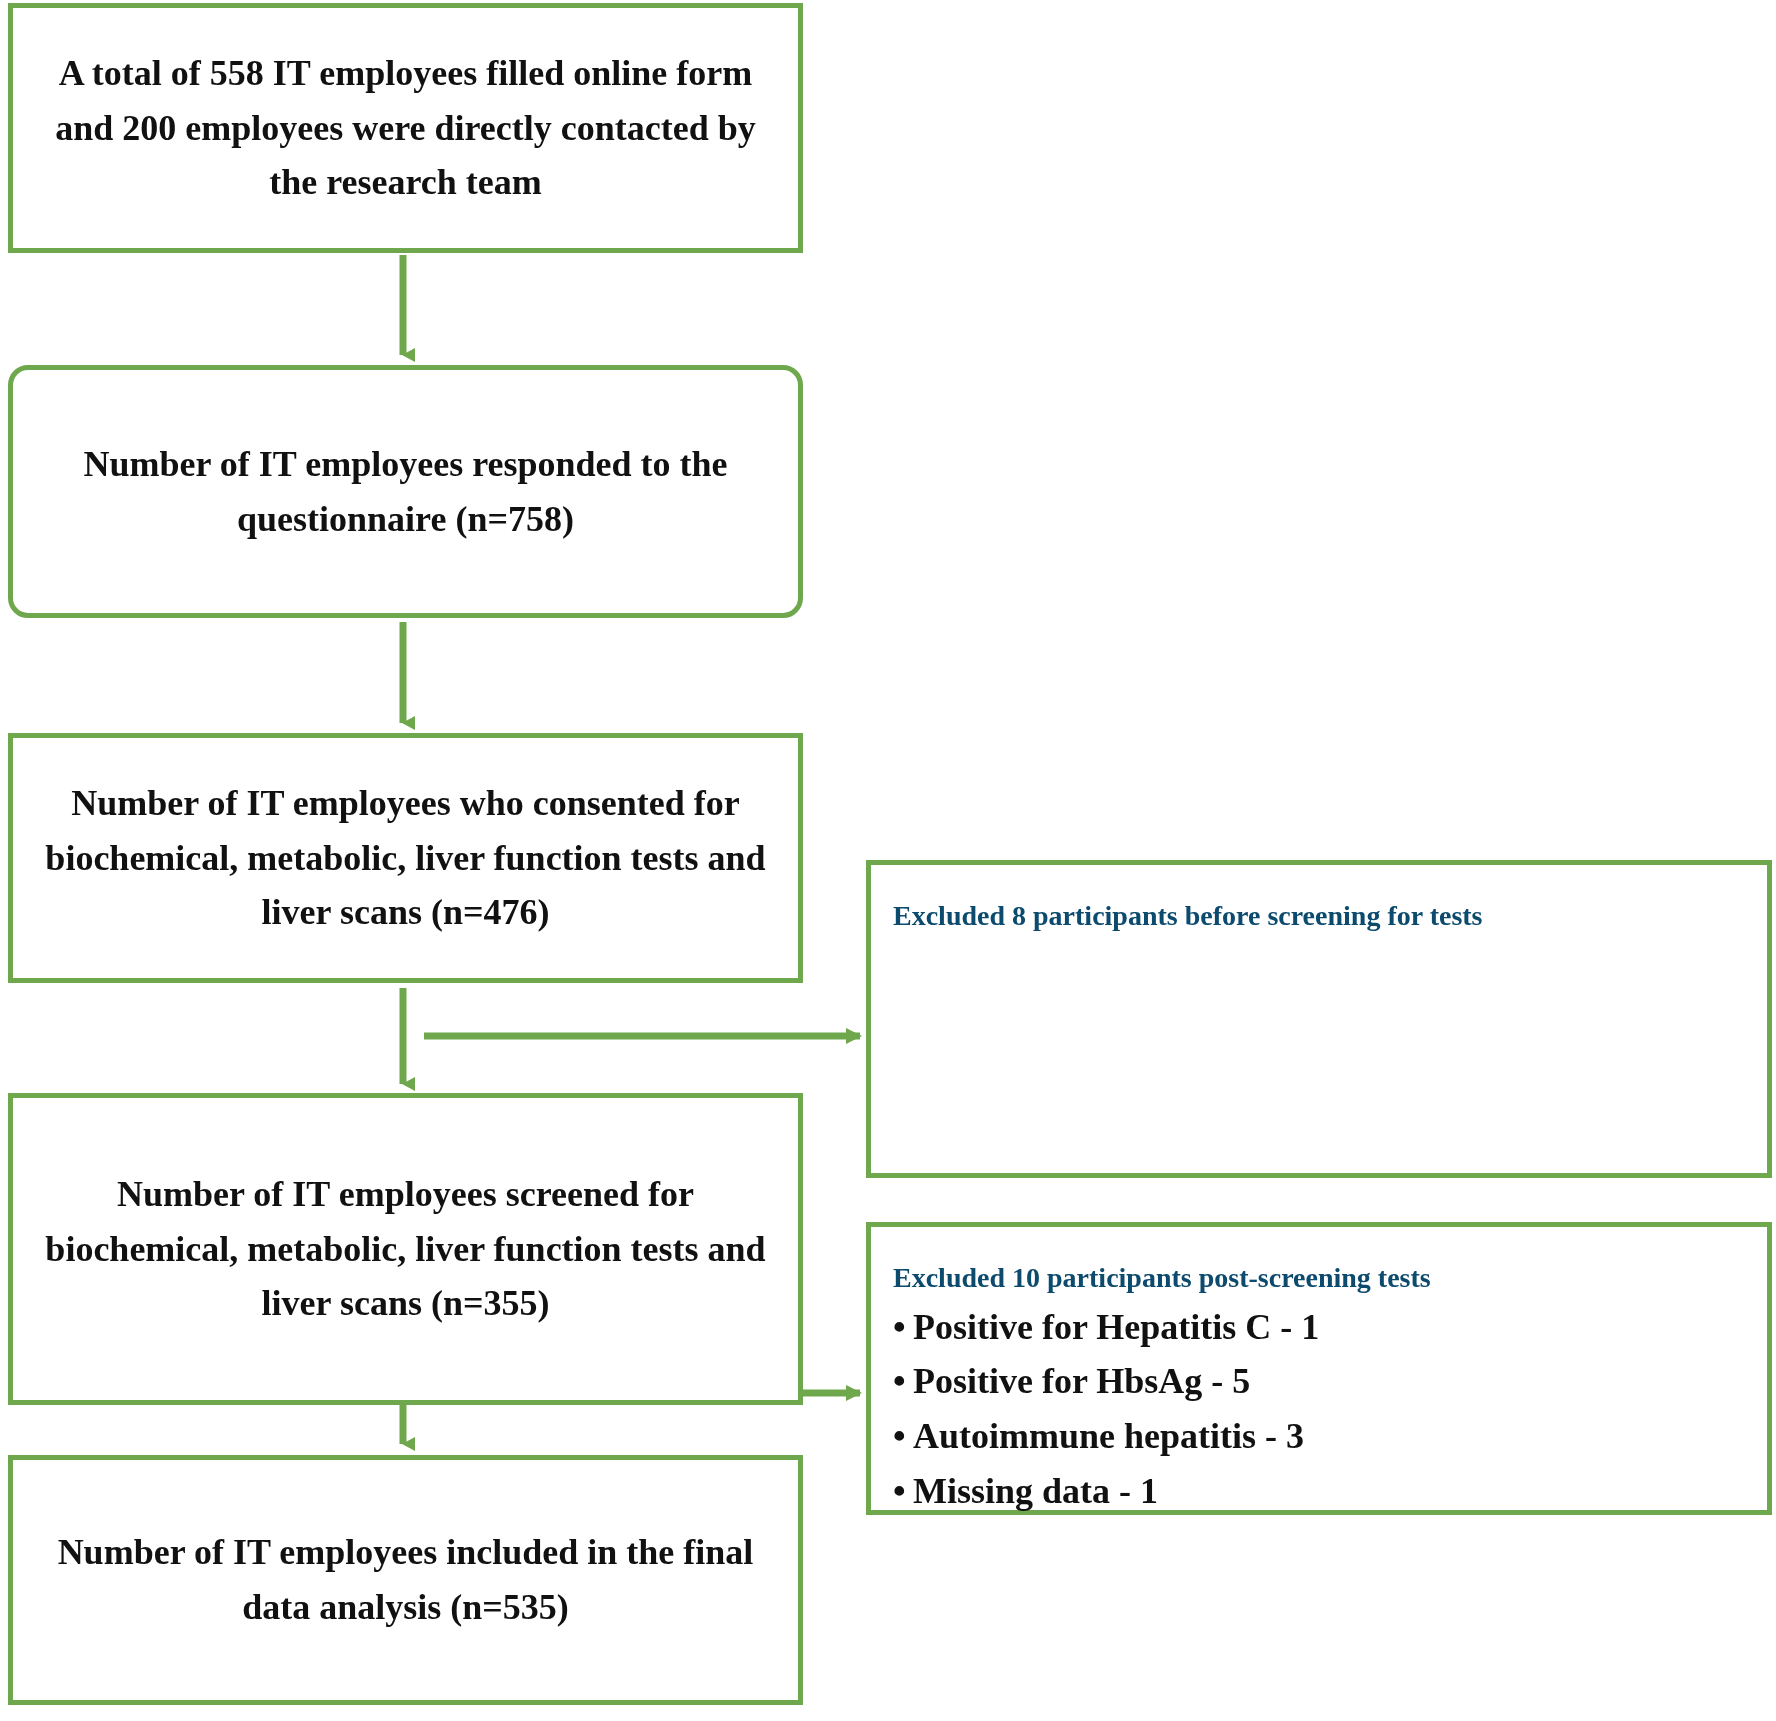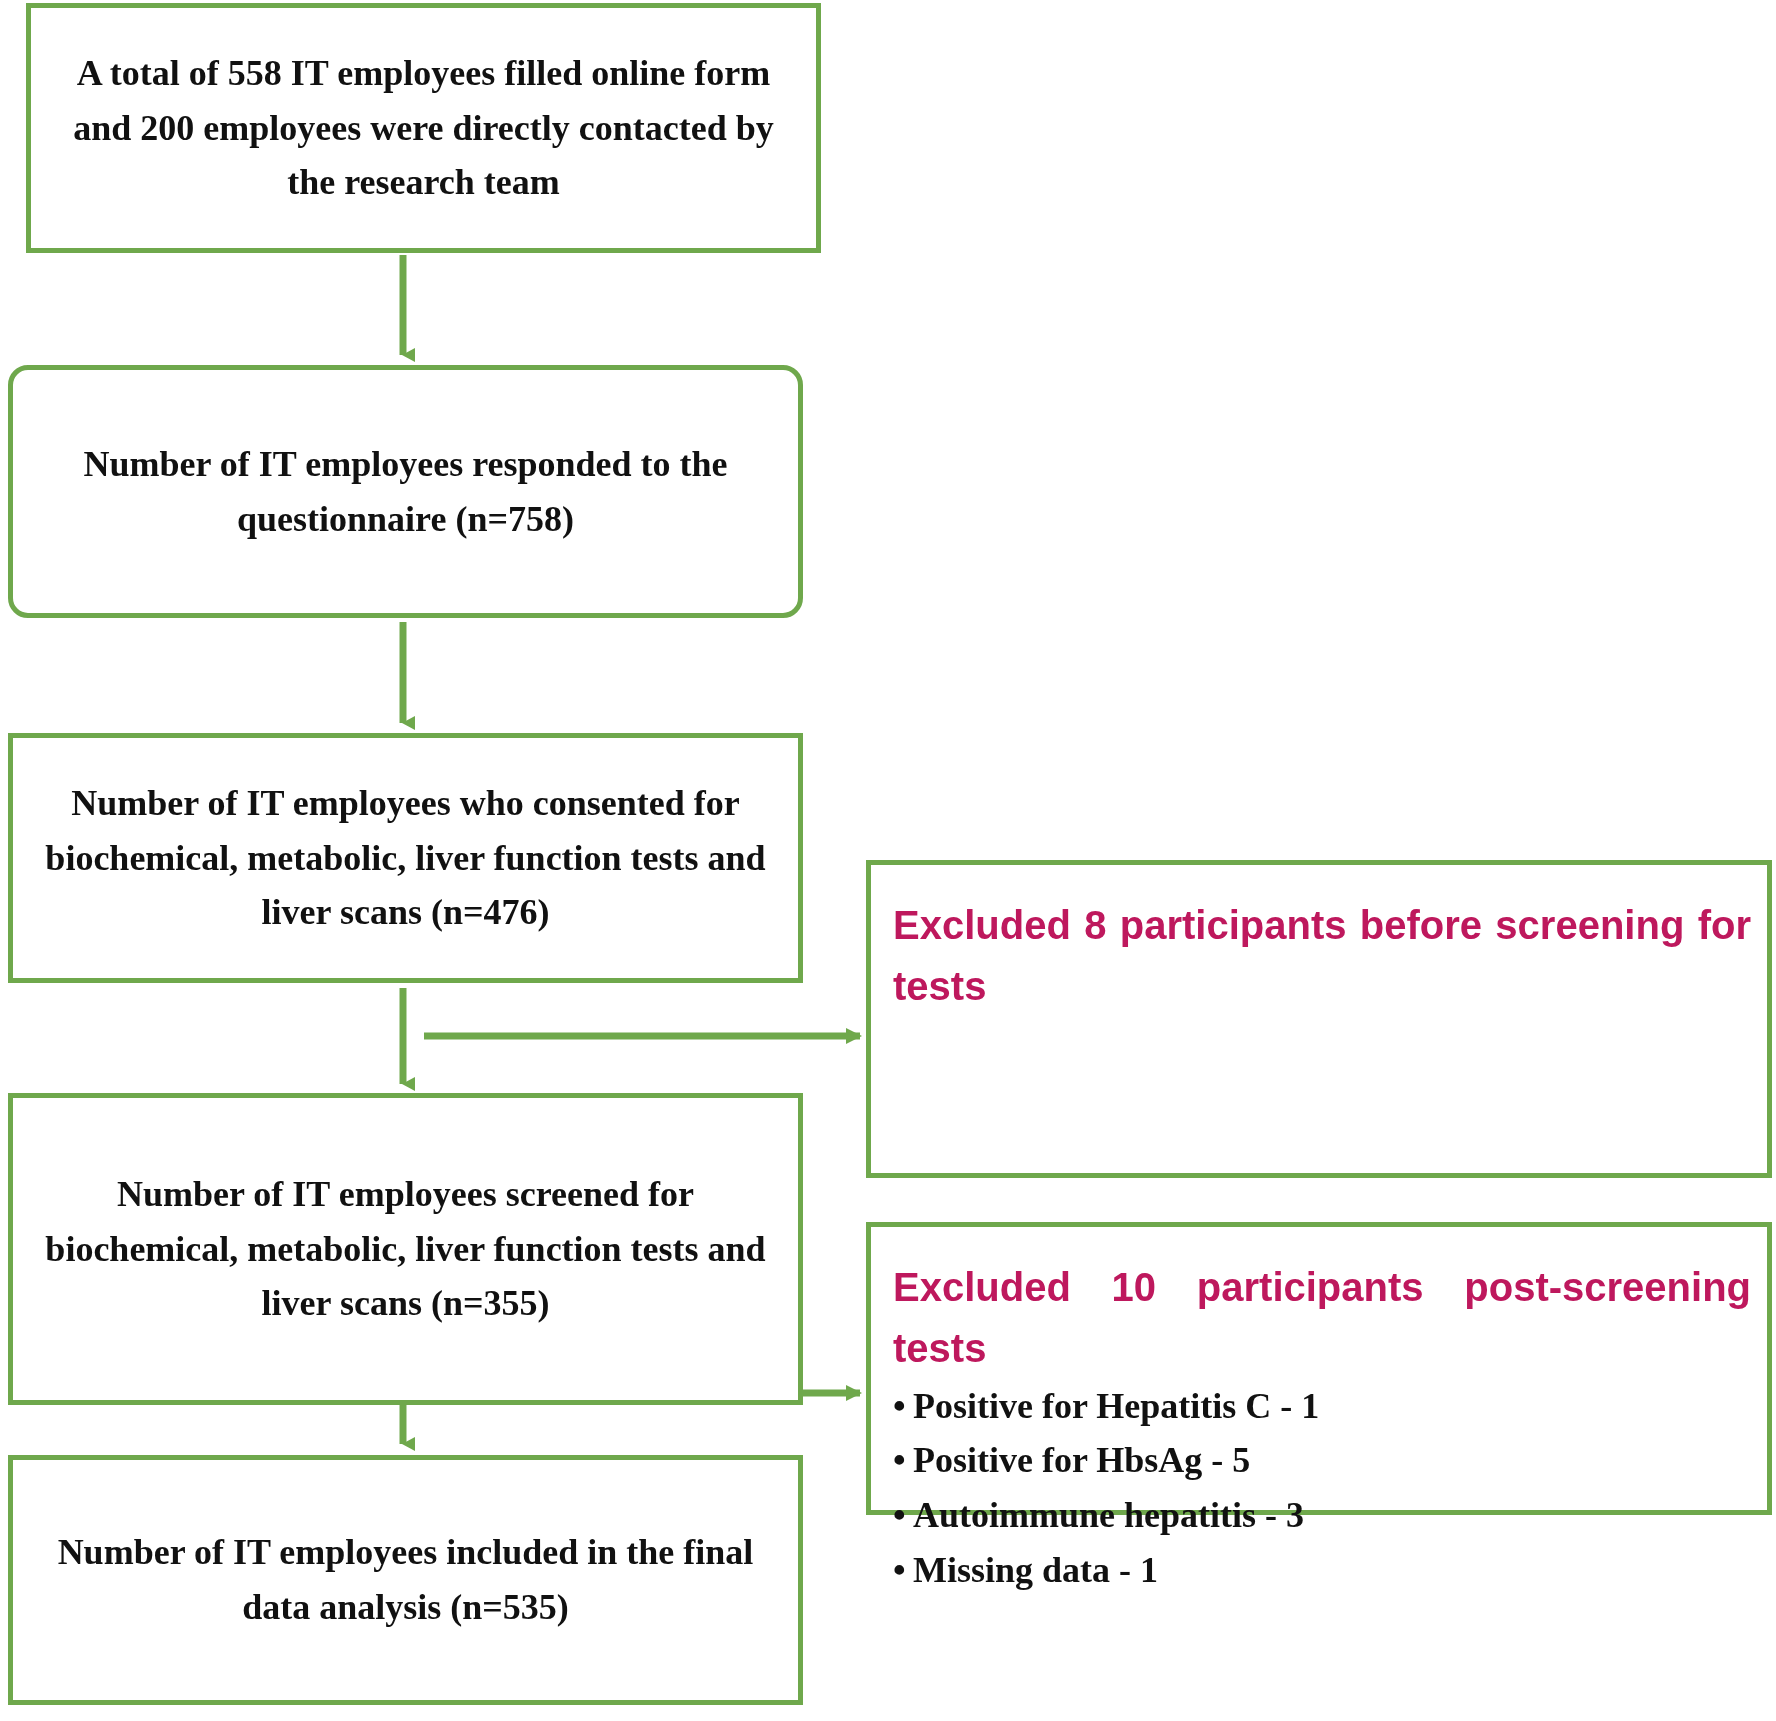--- a/index.html
+++ b/index.html
@@ -40,24 +40,24 @@
   .node.excl {
     align-items: flex-start;
     justify-content: flex-start;
   }
   .excl .excl-body {
     width: 100%;
     padding: 30px 16px 0 22px;
     box-sizing: border-box;
   }
   .excl-head {
-    font-family: Liberation Sans, sans-serif;
+    font-family: Liberation Serif, serif;
     font-weight: bold;
-    color: #be185d;
-    font-size: 40px;
+    color: #0c4a6e;
+    font-size: 28px;
     line-height: 1.52;
     text-align: justify;
     text-align-last: left;
     margin: 0 0 0 0;
   }
   .excl-list {
     list-style: none;
     margin: 0;
     padding: 0;
   }
@@ -113,21 +113,21 @@
 
     <line x1="403" y1="988" x2="403" y2="1084" stroke="#6fa84c" stroke-width="7" marker-end="url(#ah-down)"></line>
 
     <line x1="424" y1="1036" x2="860" y2="1036" stroke="#6fa84c" stroke-width="7" marker-end="url(#ah-right)"></line>
 
     <line x1="403" y1="1338" x2="403" y2="1444" stroke="#6fa84c" stroke-width="7" marker-end="url(#ah-down)"></line>
 
     <line x1="424" y1="1393" x2="860" y2="1393" stroke="#6fa84c" stroke-width="7" marker-end="url(#ah-right)"></line>
   </svg>
 
-  <div class="node" style="left:8px; top:3px; width:795px; height:250px;margin-left:18px;">
+  <div class="node" style="left:8px; top:3px; width:795px; height:250px;">
     <div class="node-text">A total of 558 IT employees filled online form and 200 employees were directly contacted by the research team</div>
   </div>
 
   <div class="node" style="left:8px; top:365px; width:795px; height:253px;border-radius:20px;">
     <div class="node-text">Number of IT employees responded to the questionnaire (n=758)</div>
   </div>
 
   <div class="node" style="left:8px; top:733px; width:795px; height:250px;">
     <div class="node-text">Number of IT employees who consented for biochemical, metabolic, liver function tests and liver scans (n=476)</div>
   </div>

